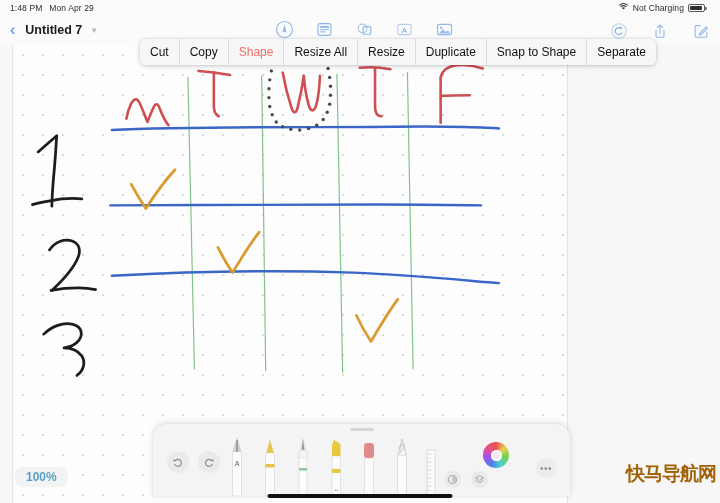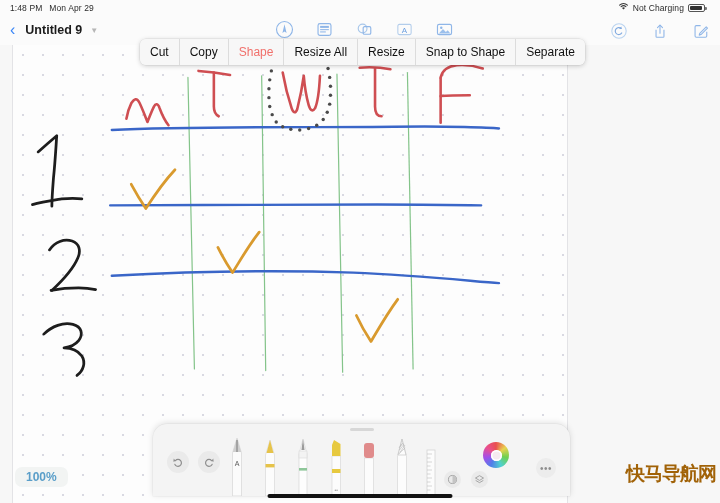--- a/index.html
+++ b/index.html
@@ -173,21 +173,21 @@
       <span>Not Charging</span>
       <span class="batt">
           <span class="batt-fill"></span>
         </span>
     </div>
   </div>
 
   <div class="navbar">
     <div class="nav-left">
       <span class="back-chevron">‹</span>
-      <span class="doc-title">Untitled 9</span>
+      <span class="doc-title">Untitled 7</span>
       <span class="title-caret">▼</span>
     </div>
 
     <div class="nav-center">
       <span class="toolicon">
         <svg width="19" height="19" viewBox="0 0 20 20">
           <circle cx="10" cy="10" r="8.4" fill="none" stroke="#8fb6e8" stroke-width="1.2"></circle>
           <path d="M10 4.6 L12.2 13.6 L10 12.2 L7.8 13.6 Z" fill="#8fb6e8"></path>
         </svg>
       </span>
@@ -328,20 +328,21 @@
 
     <div class="zoompill" style="left:2px; top:422px;">100%</div>
   </div>
 
   <div class="ctxmenu">
     <div class="ctx-item">Cut</div>
     <div class="ctx-item">Copy</div>
     <div class="ctx-item danger">Shape</div>
     <div class="ctx-item">Resize All</div>
     <div class="ctx-item">Resize</div>
+    <div class="ctx-item">Duplicate</div>
     <div class="ctx-item">Snap to Shape</div>
     <div class="ctx-item">Separate</div>
   </div>
 
   <div class="palette">
     <div class="pal-grabber"></div>
 
     <div class="undo-group">
       <div class="circbtn">
         <svg width="12" height="12" viewBox="0 0 14 14">

